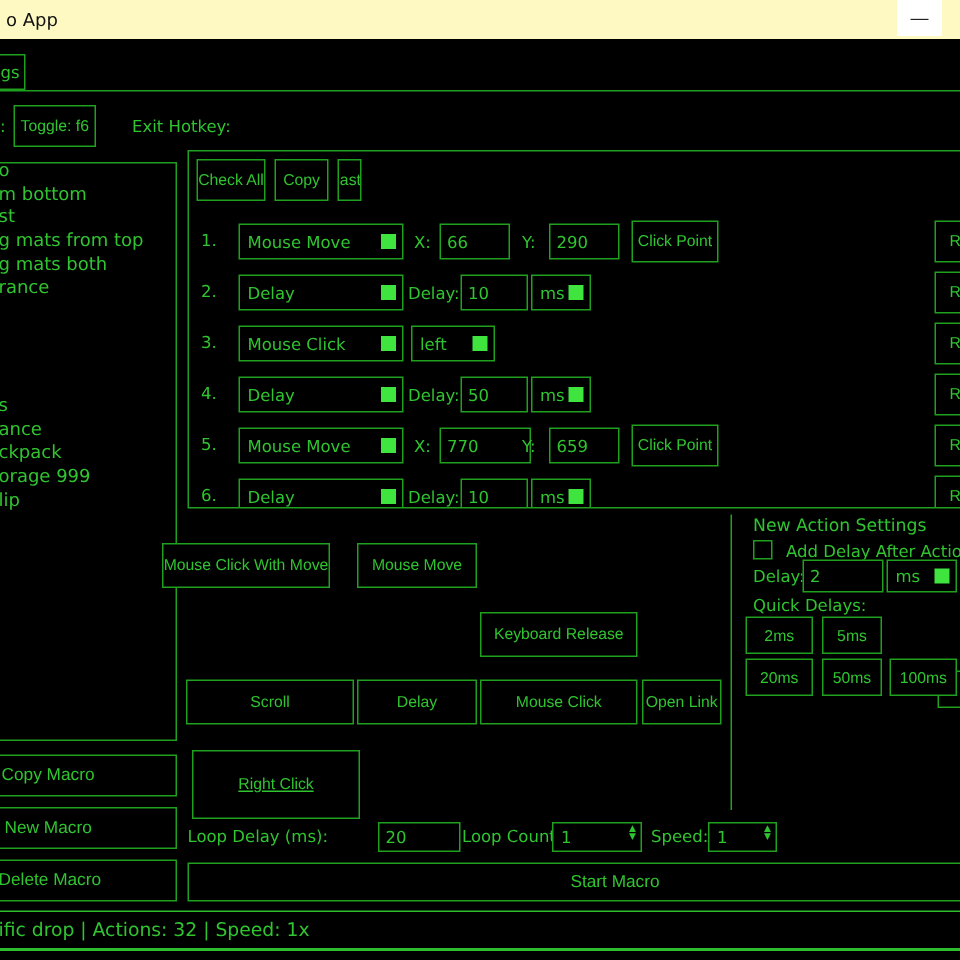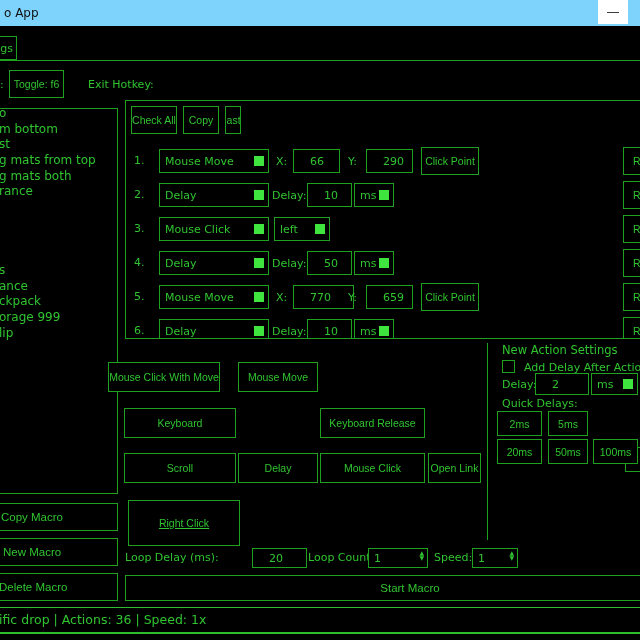--- a/index.html
+++ b/index.html
@@ -13,23 +13,23 @@
           font-family:"DejaVu Sans","Liberation Sans",sans-serif;overflow:hidden;}
   .lbl{position:absolute;color:var(--gt);font-size:11px;white-space:nowrap;}
   .btn{position:absolute;background:#000;border:1px solid var(--gb);color:var(--gt);
        font-size:10.5px;display:flex;align-items:center;justify-content:center;
        white-space:nowrap;overflow:hidden;box-sizing:border-box;}
   .dd{position:absolute;background:#000;border:1px solid var(--gb);color:var(--gt);
       font-size:11px;display:flex;align-items:center;padding-left:5px;
       box-sizing:border-box;white-space:nowrap;overflow:hidden;}
   .dd .sq{position:absolute;right:4px;top:50%;margin-top:-5px;width:10px;height:10px;background:var(--gbr);}
   .inp{position:absolute;background:#000;border:1px solid var(--gb);color:var(--gt);
-       font-size:11px;padding:0 2px 0 16px;box-sizing:border-box;font-family:inherit;outline:none;}
+       font-size:11px;padding:0 2px 0 4px;box-sizing:border-box;font-family:inherit;outline:none;}
   .panelline{position:absolute;background:var(--gb);}
-  .titlebar{position:absolute;left:0;top:0;width:640px;height:26px;background:#7dd3fc;}
+  .titlebar{position:absolute;left:0;top:0;width:640px;height:26px;background:#fef9c3;}
   .titletext{position:absolute;left:4px;top:6px;color:#111;font-size:12px;}
   .minbtn{position:absolute;left:598px;top:0;width:30px;height:24px;color:#222;
           font-size:12px;display:flex;align-items:center;justify-content:center;background:#fff;border:none;}
   .tab{position:absolute;left:-14px;top:36px;width:31px;height:24px;border:1px solid var(--gb);
        color:var(--gt);font-size:11px;display:flex;align-items:center;justify-content:flex-end;
        padding-right:3px;box-sizing:border-box;background:#000;}
   .sidebar{position:absolute;left:-40px;top:108px;width:158px;height:386px;border:1px solid var(--gb);
            box-sizing:border-box;overflow:hidden;background:#000;}
   .sidebar .it{color:var(--gt);font-size:12px;line-height:15.7px;height:15.7px;
                padding-left:38px;white-space:nowrap;}
@@ -174,21 +174,20 @@
           <span>ms</span>
           <span class="sq"></span>
         </div>
       <button class="btn" style="left:497px;top:0;width:68px;height:28px;justify-content:flex-start;padding-left:9px;">R</button>
     </div>
   </div>
 
   <button class="btn" style="left:108px;top:362px;width:112px;height:30px;">Mouse Click With Move</button>
   <button class="btn" style="left:238px;top:362px;width:80px;height:30px;">Mouse Move</button>
 
-  <button class="btn" style="left:124px;top:408px;width:112px;height:30px;">Keyboard</button>
   <button class="btn" style="left:124px;top:453px;width:112px;height:30px;">Scroll</button>
 
   <button class="btn" style="left:320px;top:408px;width:105px;height:30px;">Keyboard Release</button>
   <button class="btn" style="left:238px;top:453px;width:80px;height:30px;">Delay</button>
   <button class="btn" style="left:320px;top:453px;width:105px;height:30px;">Mouse Click</button>
   <button class="btn" style="left:428px;top:453px;width:53px;height:30px;">Open Link</button>
 
   <button class="btn" style="left:128px;top:500px;width:112px;height:46px;text-decoration:underline;">Right Click</button>
 
   <div class="panelline" style="left:487px;top:343px;width:1px;height:197px;"></div>
@@ -225,16 +224,16 @@
     <span>1</span>
     <span class="arrows">
         <span>▲</span>
         <span>▼</span>
       </span>
   </div>
 
   <button class="btn" style="left:125px;top:575px;width:570px;height:26px;font-size:11.5px;">Start Macro</button>
 
   <div class="statusline" style="left:0;top:607px;width:640px;height:1px;"></div>
-  <span class="lbl" style="left:-1px;top:612px;font-size:12.5px;">ific drop | Actions: 36 | Speed: 1x</span>
+  <span class="lbl" style="left:-1px;top:612px;font-size:12.5px;">ific drop | Actions: 32 | Speed: 1x</span>
   <div class="statusline" style="left:0;top:632px;width:640px;height:2px;"></div>
 
 </div>
 
 </body></html>

